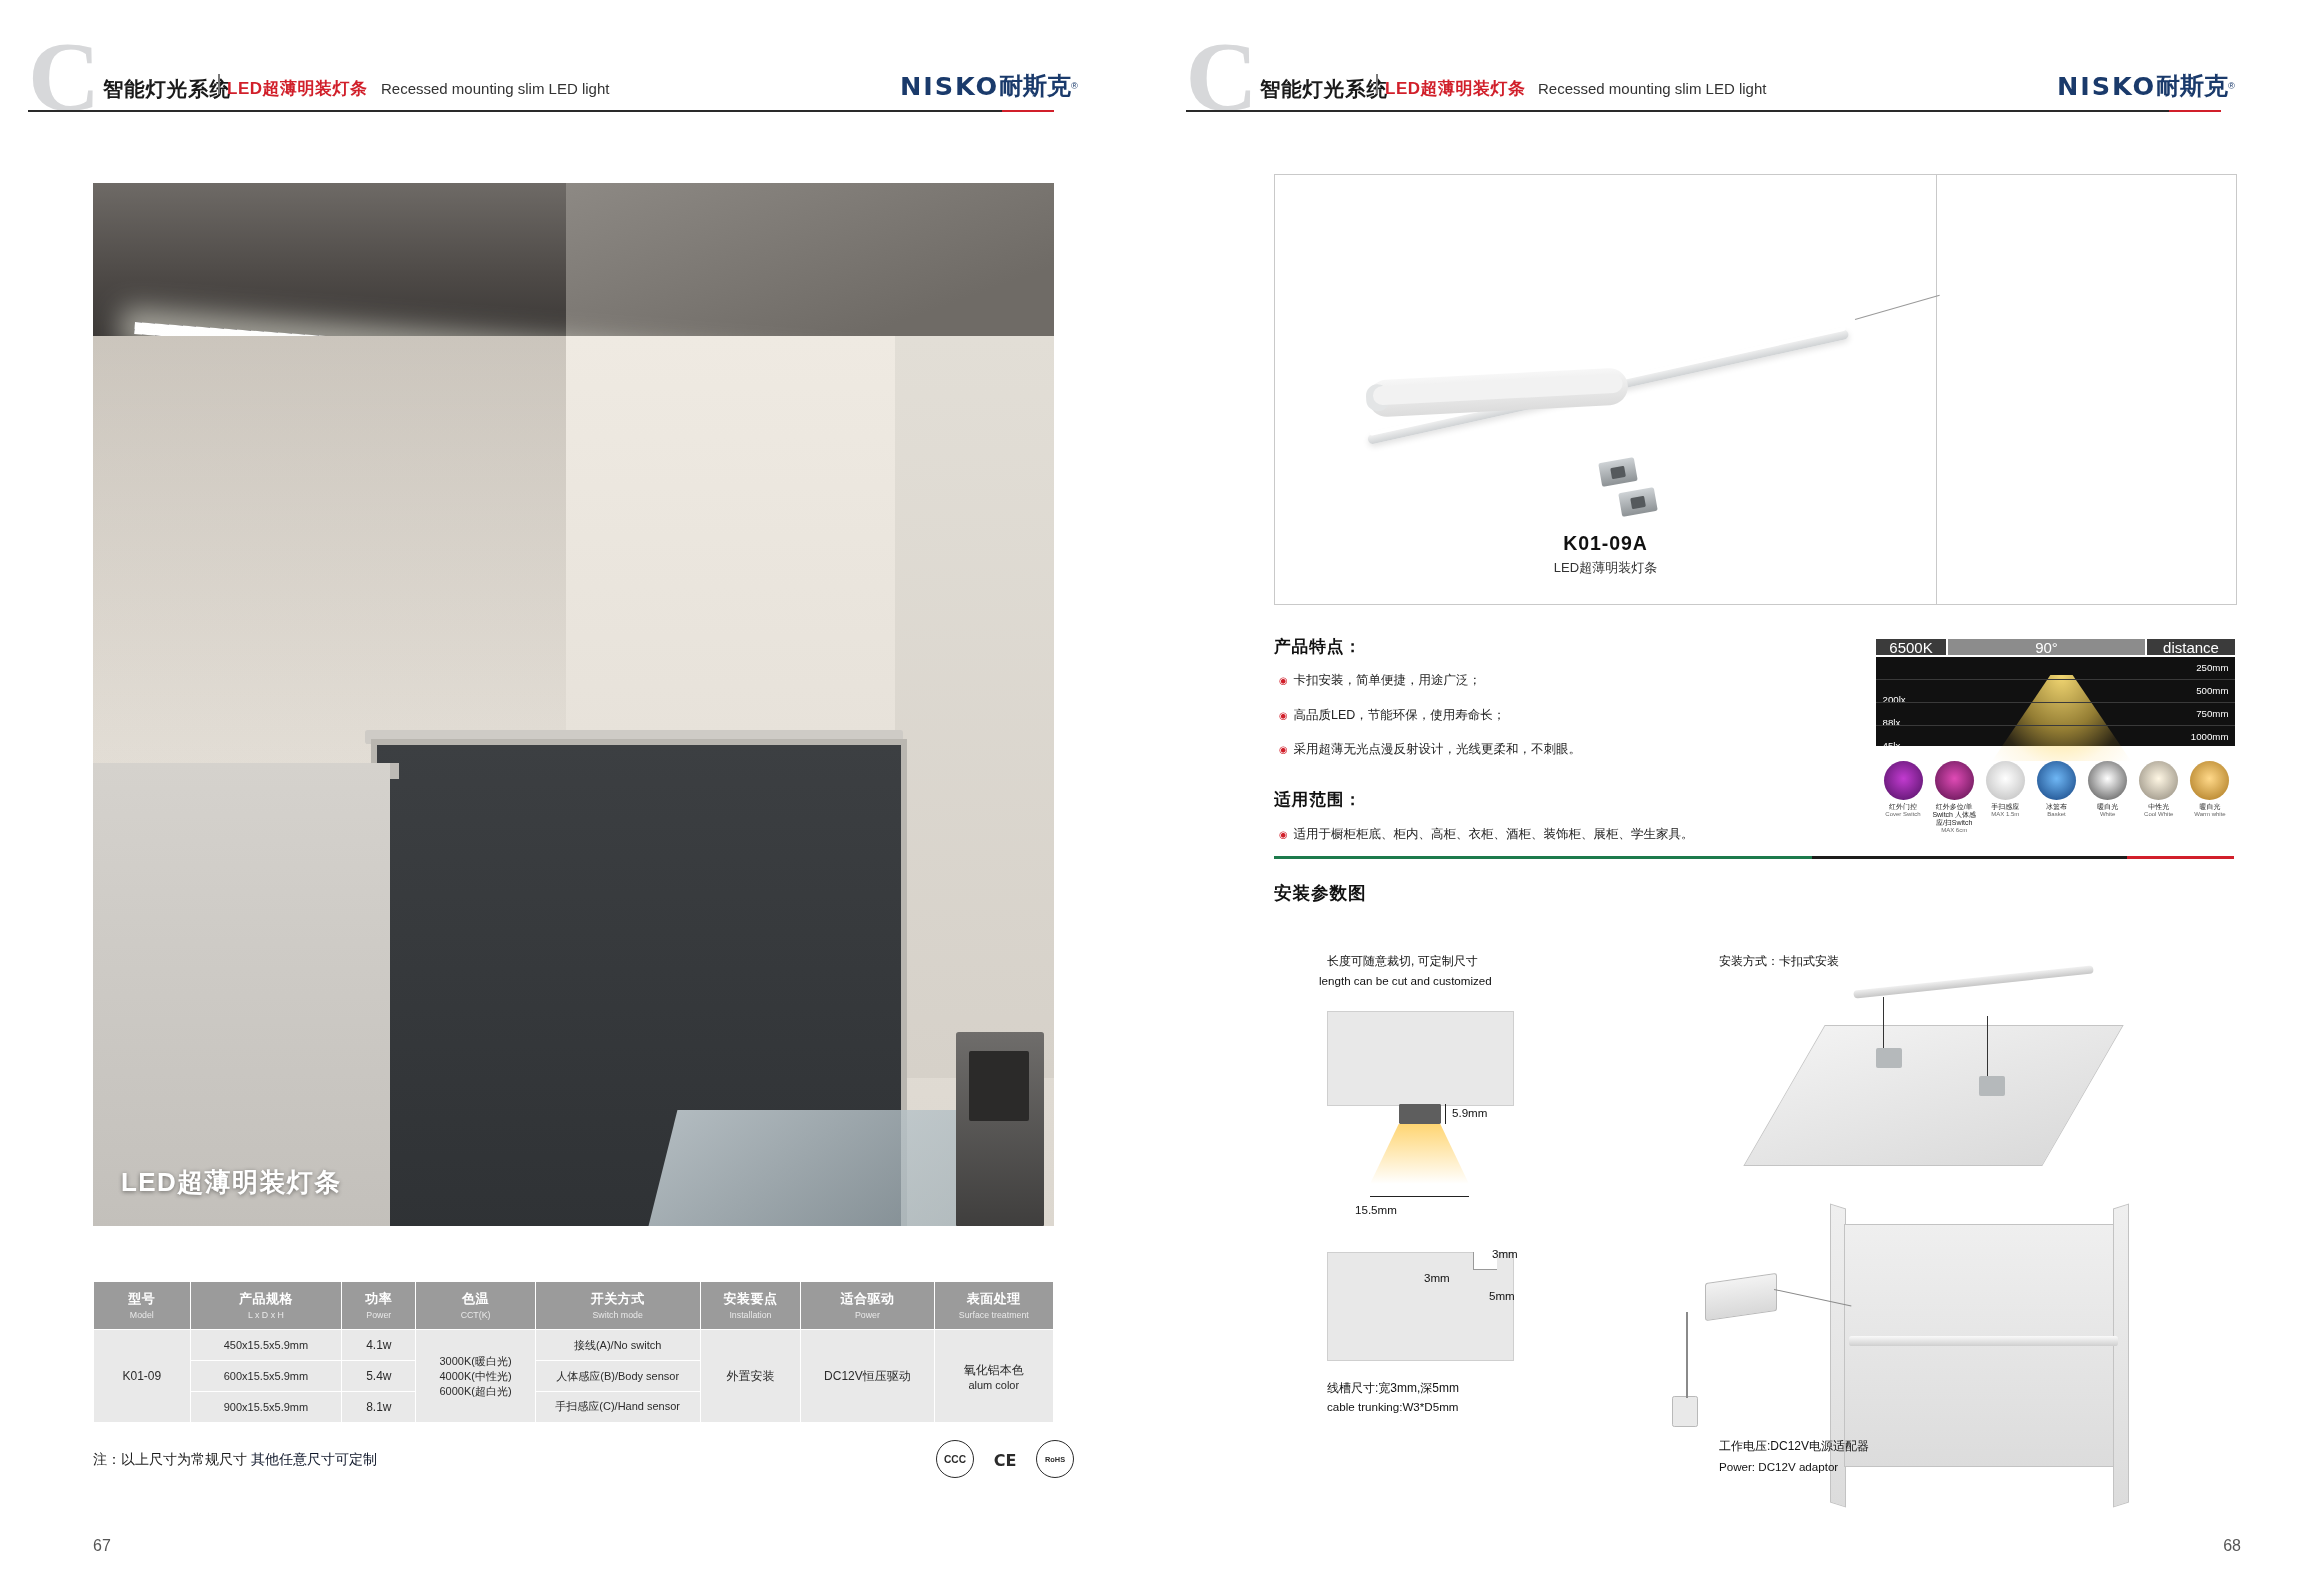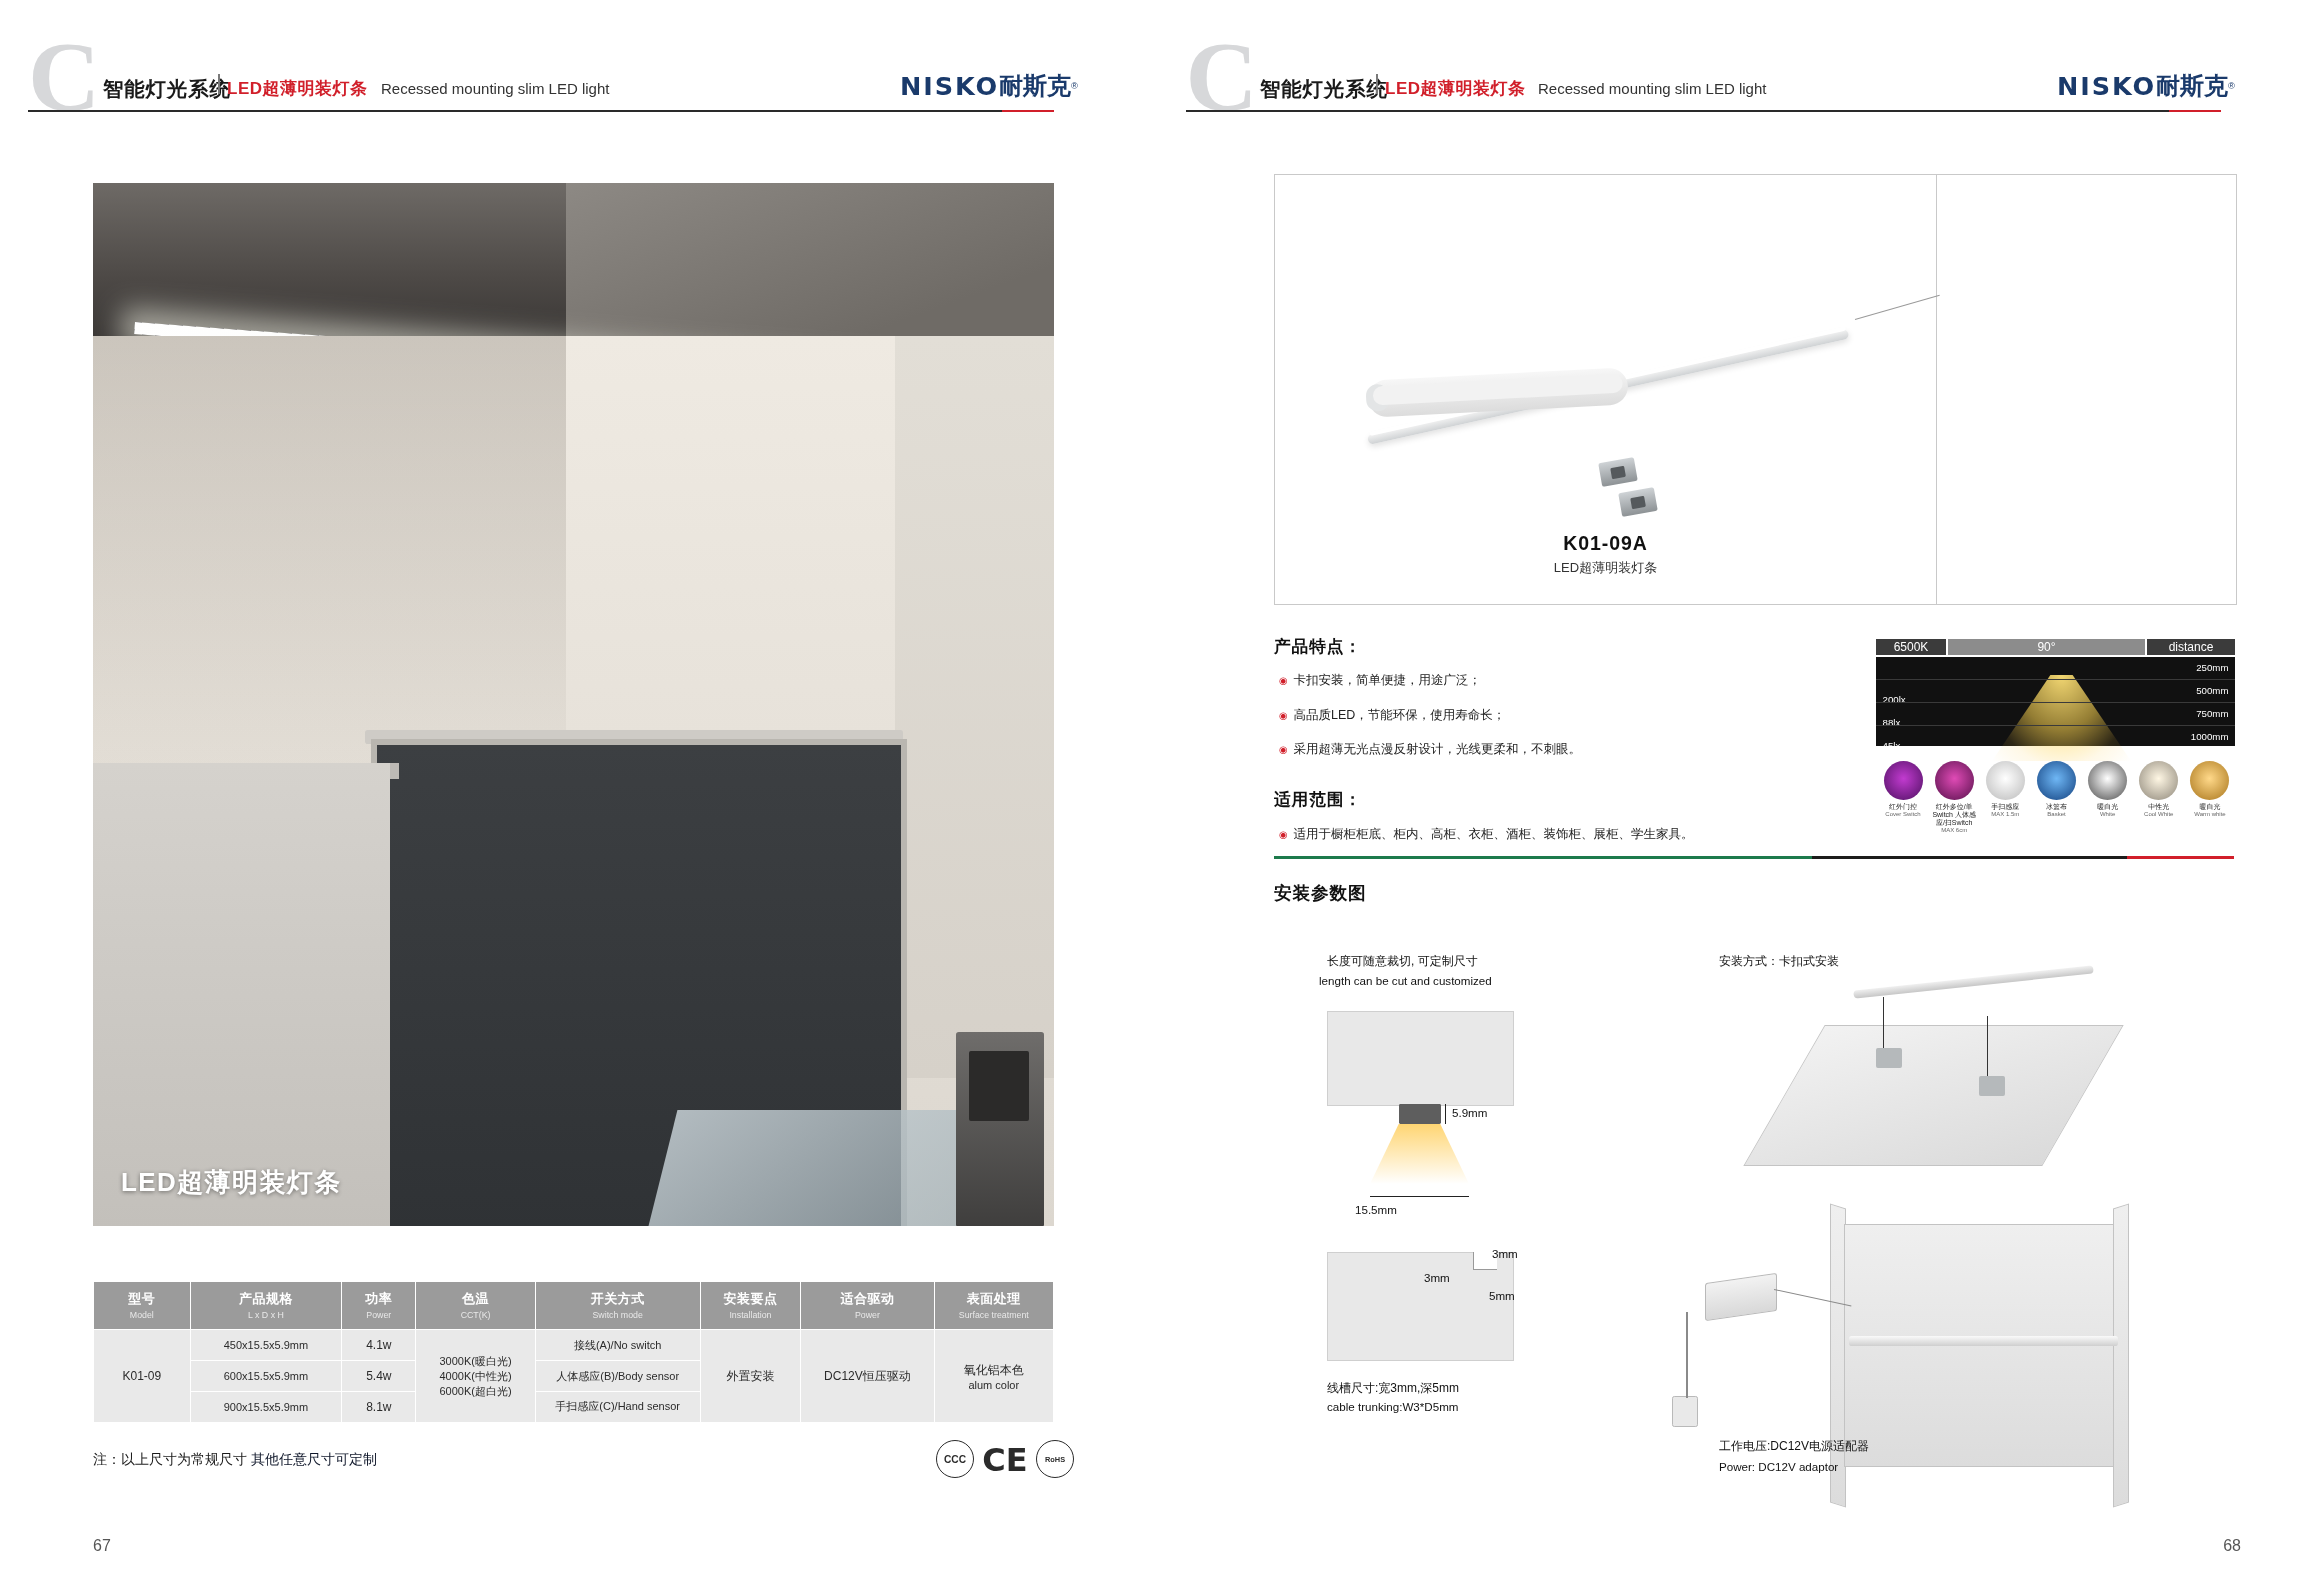--- a/index.html
+++ b/index.html
@@ -47,21 +47,21 @@
   .spec td,.spec th{border:0.9px solid #ffffff;text-align:center;vertical-align:middle;}
   .spec thead th{background:#9b9b9b;color:#fff;padding:8.3px 1.9px 9.3px;font-weight:bold;}
   .spec thead .th-cn{font-size:13px;display:block;letter-spacing:0.5px;}
   .spec thead .th-en{font-size:8.8px;display:block;color:#e9e9e9;font-weight:normal;margin-top:1.9px;}
   .spec tbody td{background:#e9e9e9;font-size:12px;color:#2b2b2b;padding:7.4px 2.8px;}
   .spec .cell-sm{font-size:11px;}
   .note{position:absolute;left:93px;top:1451px;font-size:14px;color:#1a1a1a;}
   .note .red{color:#0f172a;margin-top:31px;}
   .certs{position:absolute;right:93px;top:1440px;display:flex;gap:13px;align-items:flex-end;}
   .cert{width:36px;height:36px;border:1.4px solid #2b2b2b;border-radius:50%;display:flex;align-items:center;justify-content:center;font-size:10.2px;font-weight:bold;color:#2b2b2b;}
-  .cert.ce{border:none;font-size:32px;font-family:"DejaVu Sans",sans-serif;}
+  .cert.ce{border:none;font-size:16px;font-family:"DejaVu Sans",sans-serif;}
   .pagenum{position:absolute;bottom:40px;font-size:16px;color:#555;}
   .pn-left{left:93px;}
   .pn-right{right:93px;}
 
   
   .prodbox{position:absolute;left:1274px;top:174px;width:961px;height:429px;border:0.9px solid #c9c9c9;}
   .prodbox .divider{position:absolute;left:661px;top:0;width:0.9px;height:100%;background:#c9c9c9;}
   .bar3d{position:absolute;left:93px;top:260px;width:492px;height:10.2px;background:linear-gradient(180deg,#f4f4f4,#cfd2d4);border-radius:5.1px;transform:rotate(-12.5deg);transform-origin:left center;box-shadow:0 2.8px 6.5px rgba(0,0,0,.12);}
   .bar3d-top{position:absolute;left:95px;top:257px;width:487px;height:4.2px;background:#ffffff;border-radius:2.3px;transform:rotate(-12.5deg);transform-origin:left center;}
   .wire{position:absolute;left:580px;top:144px;width:88px;height:0.9px;background:#9a9a9a;transform:rotate(-16deg);transform-origin:left center;}
@@ -72,21 +72,21 @@
   .sec-bar{position:absolute;left:93px;top:199px;width:260px;height:37px;background:linear-gradient(180deg,#f7f7f7,#dcdcdc);border-radius:18.5px;transform:rotate(-3deg);}
   .sec-bar .inner{position:absolute;left:4.6px;top:5.6px;width:250px;height:19.5px;background:#f2f2f2;border-radius:11px;}
   .sec-bar .cap{position:absolute;left:-1.9px;top:3.7px;width:23px;height:27px;background:#e3e5e6;border-radius:12px;}
 
   .feat-title{position:absolute;font-size:16.7px;font-weight:bold;color:#111;letter-spacing:0.9px;}
   .feat-li{position:absolute;font-size:12.5px;color:#222;}
   .feat-li:before{content:"◉";color:#d11f2a;font-size:10.2px;margin-right:5.6px;}
 
   .luxbox{position:absolute;left:1876px;top:639px;width:359px;height:107px;}
   .lux-head{position:absolute;top:0;left:0;width:100%;height:16px;display:flex;gap:1.9px;}
-  .lux-head div{font-size:12px;color:#fff;display:flex;align-items:center;justify-content:center;text-align:right;}
+  .lux-head div{font-size:15px;color:#fff;display:flex;align-items:center;justify-content:center;text-align:right;}
   .lux-k{width:70px;background:#3b3b3b;}
   .lux-ang{flex:1;background:#8c8c8c;}
   .lux-dist{width:88px;background:#3b3b3b;}
   .lux-body{position:absolute;top:17.6px;left:0;width:100%;height:89px;background:#111;}
   .lux-rows{position:absolute;left:0;top:0;width:100%;height:100%;}
   .lux-row{position:relative;height:22px;border-bottom:0.5px solid #3a3a3a;}
   .lux-row span.l{position:absolute;left:6.5px;top:5.1px;font-size:9.7px;color:#fff;margin-top:32px;}
   .lux-row span.r{position:absolute;right:6.5px;top:5.1px;font-size:9.7px;color:#fff;}
   .beam{position:absolute;left:116px;top:18.5px;width:139px;height:86px;background:radial-gradient(ellipse at 50% 0%,rgba(255,226,120,.95) 0%,rgba(255,214,80,.55) 45%,rgba(255,200,60,.12) 75%,rgba(0,0,0,0) 100%);clip-path:polygon(42% 0,58% 0,100% 100%,0 100%);}
 

